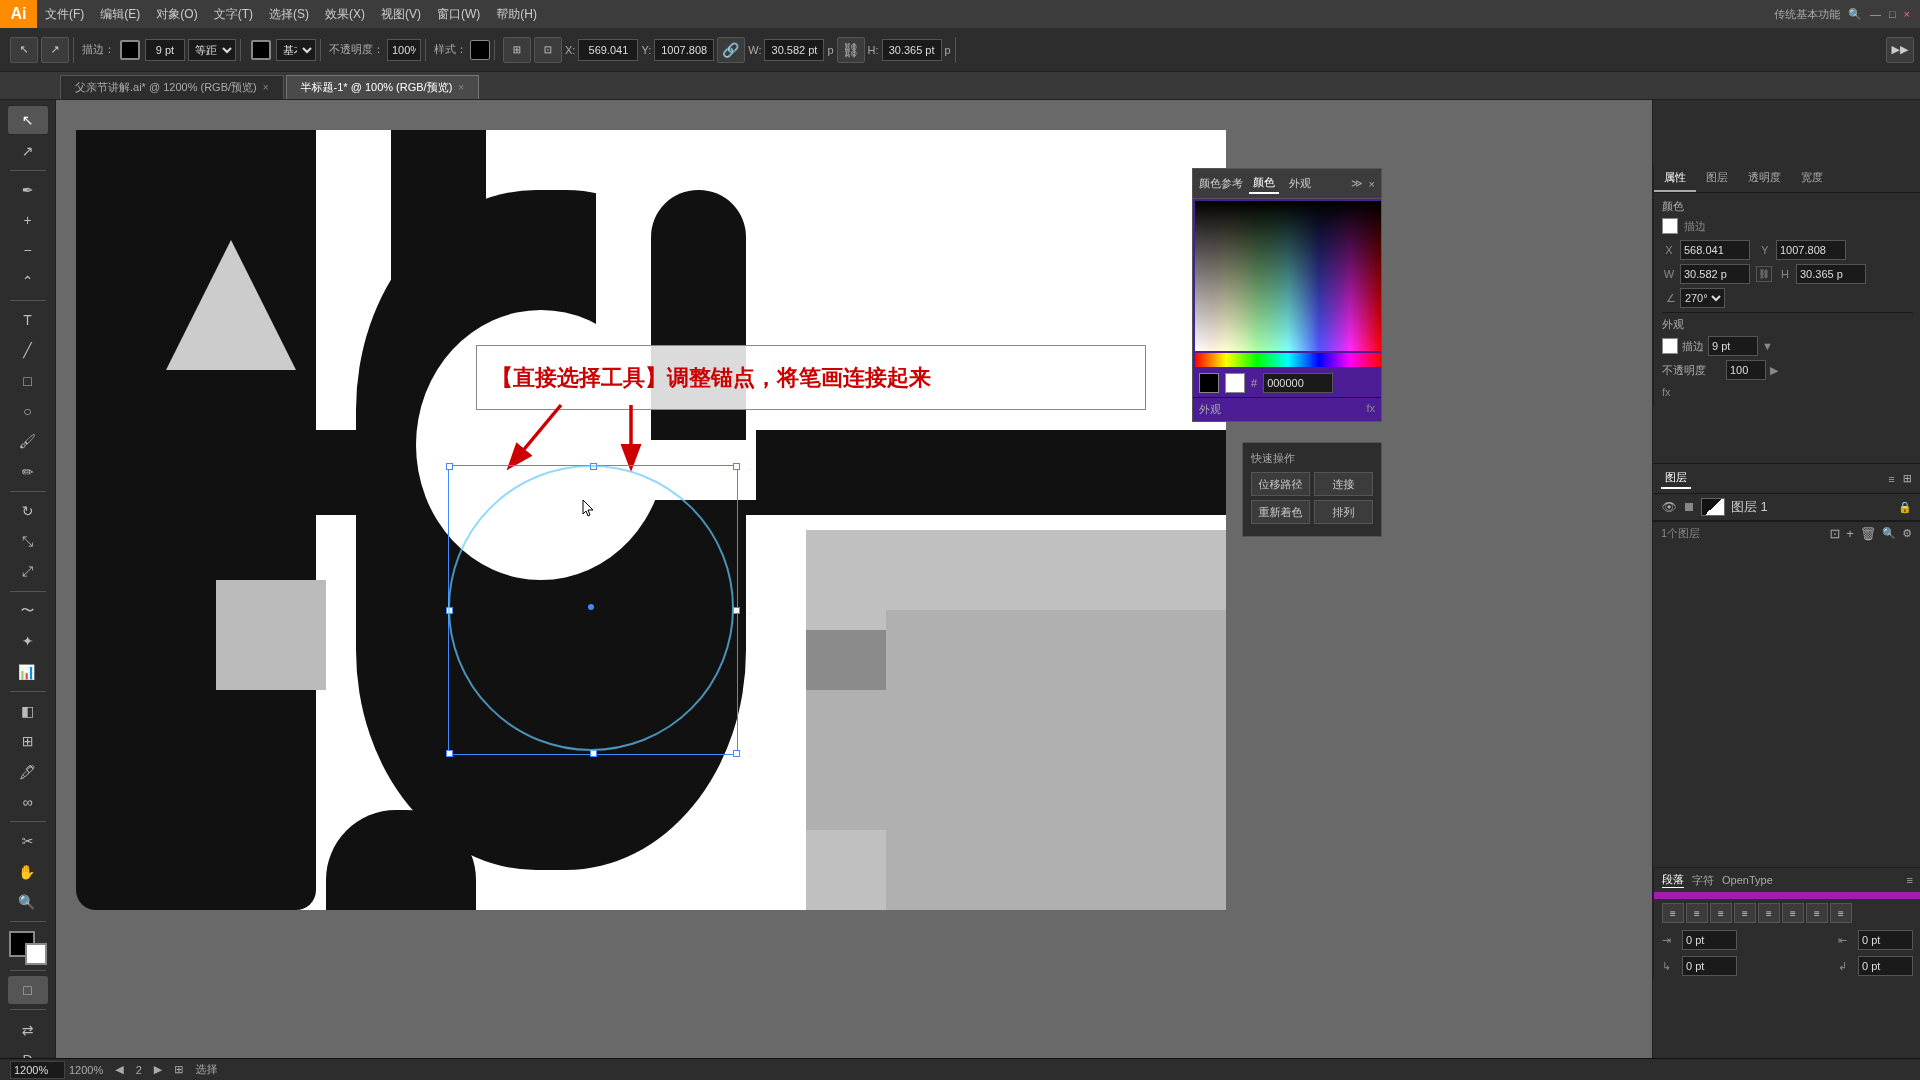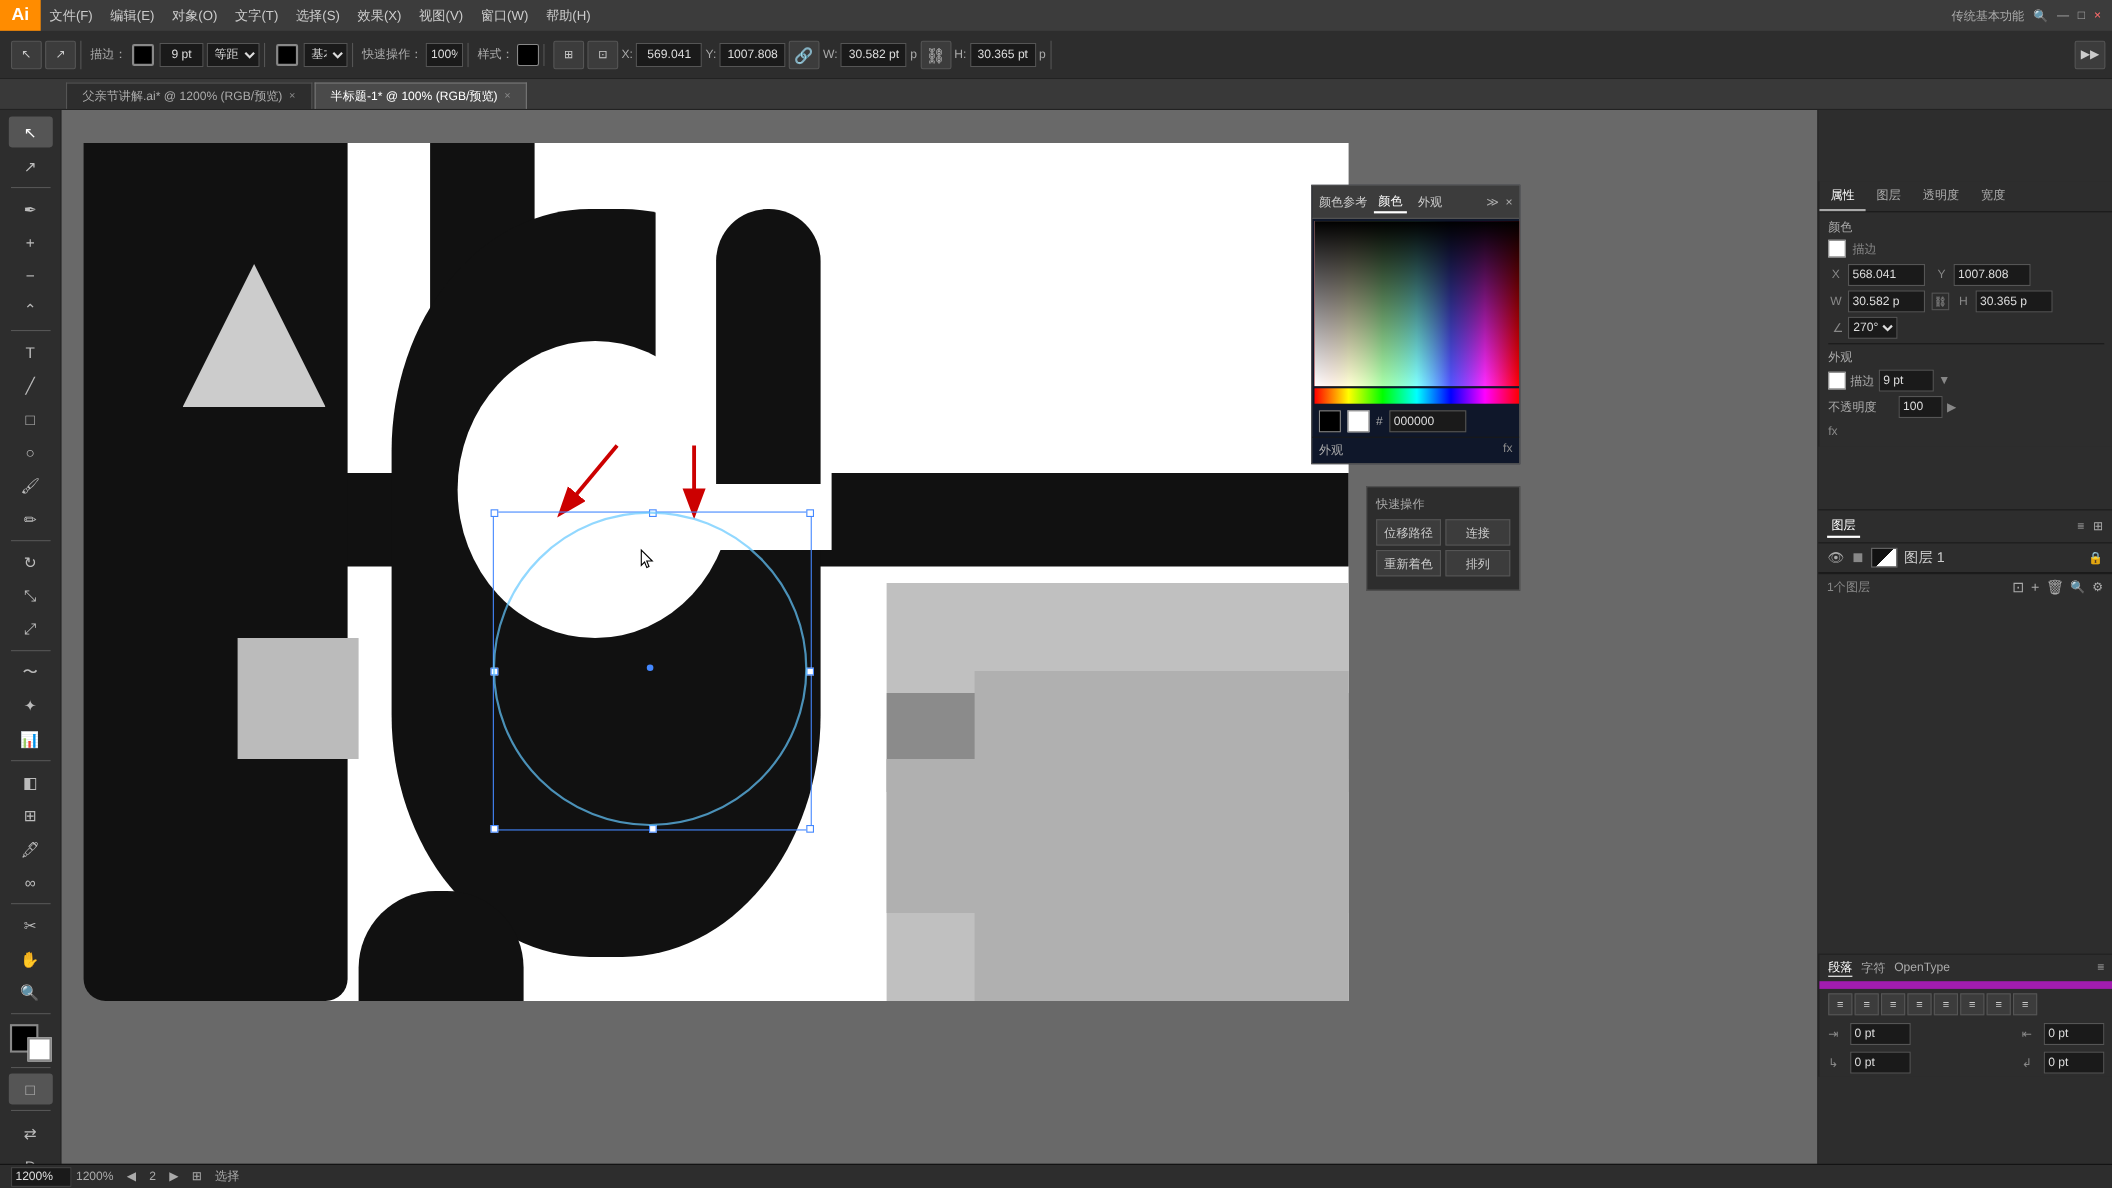--- a/index.html
+++ b/index.html
@@ -247,21 +247,21 @@
   </div>
 
   <div class="tb-group">
     <div class="tb-btn" style="width:20px;height:20px;background:#000;border:2px solid #888;margin:0 2px;"></div>
     <select class="tb-select" style="width:40px;">
       <option>基本</option>
     </select>
   </div>
 
   <div class="tb-group">
-    <span class="tb-label">快速操作：</span>
+    <span class="tb-label">不透明度：</span>
     <input class="tb-input" value="100%" style="width: 34px;">
   </div>
 
   <div class="tb-group">
     <span class="tb-label">样式：</span>
     <div class="tb-btn" style="width:20px;height:20px;background:#000;border:1px solid #888;"></div>
   </div>
 
   <div class="tb-group">
     <div class="tb-btn" style="font-size:10px;">⊞</div>
@@ -363,20 +363,23 @@
       <div style="position:absolute;left:700px;top:500px;width:420px;height:90px;background:#111;opacity:0.3;"></div>
 
       <div style="position:absolute;left:780px;top:480px;width:340px;height:300px;background:#b0b0b0;"></div>
       <div style="position:absolute;left:700px;top:560px;width:420px;height:140px;background:#b0b0b0;"></div>
 
       <div style="position:absolute;left:220px;top:680px;width:150px;height:100px;background:#111;border-radius:70px 70px 0 0;"></div>
 
       <div style="position:absolute;left:60px;top:110px;width:130px;height:130px;background:#ccc;clip-path:polygon(50% 0%, 100% 100%, 0% 100%);"></div>
       <div style="position:absolute;left:110px;top:450px;width:110px;height:110px;background:#bbb;"></div>
 
+      <div id="annotation-box">
+        <span id="annotation-text">【直接选择工具】调整锚点，将笔画连接起来</span>
+      </div>
 
       <svg style="position:absolute;left:385px;top:270px;width:80px;height:80px;">
         <defs>
           <marker id="ah1" markerWidth="8" markerHeight="8" refX="6" refY="3" orient="auto">
             <path d="M0,0 L0,6 L8,3 z" fill="#cc0000"></path>
           </marker>
         </defs>
         <line x1="70" y1="5" x2="20" y2="65" stroke="#cc0000" stroke-width="3.5" marker-end="url(#ah1)"></line>
       </svg>
 
@@ -406,21 +409,21 @@
       <div class="center-dot" style="left:482px;top:474px;"></div>
 
       <div style="position:absolute;left:473px;top:368px;width:20px;height:20px;pointer-events:none;">
         <svg width="20" height="20">
             <path d="M4,2 L4,16 L7,13 L9,18 L11,17 L9,12 L14,12 Z" fill="white" stroke="black" stroke-width="1"></path>
           </svg>
       </div>
 
     </div>
 
-    <div id="color-picker-panel" style="position:absolute;right:270px;top:68px;width:190px;background:#0f172a;border:1px solid #555;z-index:100;">
+    <div id="color-picker-panel" style="position:absolute;right:270px;top:68px;width:190px;background:#4c1d95;border:1px solid #555;z-index:100;">
       <div class="cp-header">
         <span>颜色参考</span>
         <span class="cp-tab active">颜色</span>
         <span class="cp-tab">外观</span>
         <span style="flex:1"></span>
         <span style="color:#aaa;cursor:pointer">≫</span>
         <span style="color:#aaa;cursor:pointer">×</span>
       </div>
       <div class="cp-gradient"></div>
       <div class="cp-hue-bar"></div>

